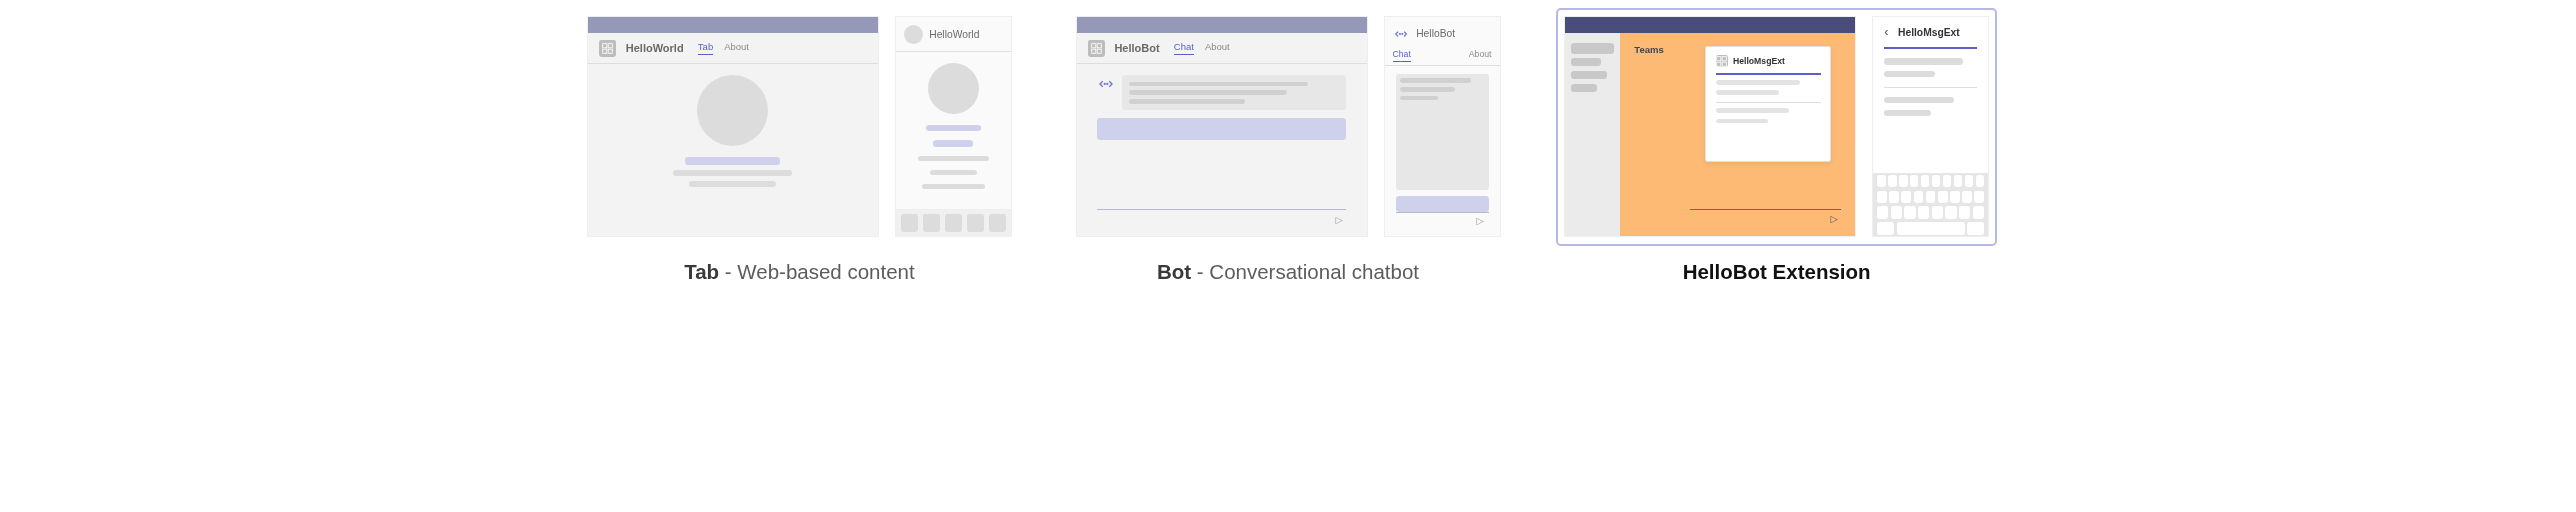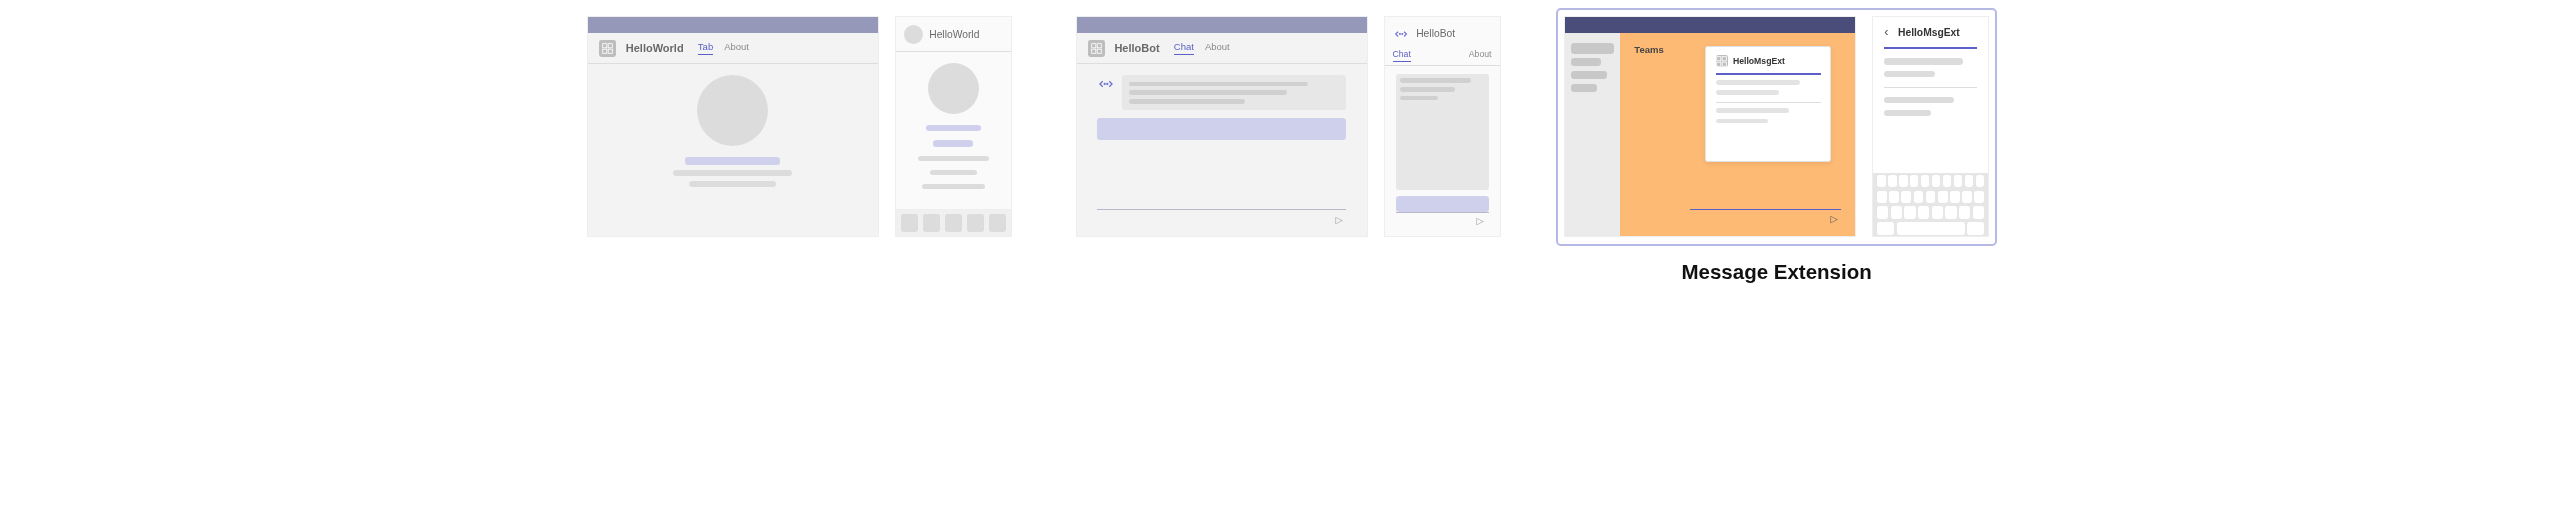--- a/index.html
+++ b/index.html
@@ -193,20 +193,23 @@
         <div class="bar" style="width:63px;height:4.7px"></div>
       </div>
       <div class="mob-appbar">
         <div class="sq"></div>
         <div class="sq"></div>
         <div class="sq"></div>
         <div class="sq"></div>
         <div class="sq"></div>
       </div>
     </div>
+  </div>
+  <div class="caption">
+    <b>Tab</b><span> - Web-based content</span>
   </div>
 </div>
 
 <div class="group">
   <div class="pair">
     <div class="desktop">
       <div class="desk-titlebar"></div>
       <div class="desk-header">
         <div class="app-icon">
           <svg viewBox="0 0 16 16" fill="none" stroke="#fff" stroke-width="1.2">
@@ -270,20 +273,23 @@
           <div class="line" style="width:45%"></div>
         </div>
         <div style="display:flex;justify-content:flex-end;margin-top:6.3px">
           <div class="chat-bubble user" style="width:40px;height:16px"></div>
         </div>
         <div class="mob-compose">
           <span class="send-icon">▷</span>
         </div>
       </div>
     </div>
+  </div>
+  <div class="caption">
+    <b>Bot</b><span> - Conversational chatbot</span>
   </div>
 </div>
 
 <div class="group">
   <div class="pair active">
     <div class="desktop desk-msgext" style="background:#fdba74">
       <div class="desk-titlebar" style="background:#4a4d7a"></div>
       <div class="sidebar">
         <div class="blk" style="width:100%;height:11px"></div>
         <div class="blk" style="width:70%"></div>
@@ -365,15 +371,15 @@
             <div class="key"></div>
         </div>
         <div class="kbrow">
           <div class="key"></div>
             <div class="key space"></div>
             <div class="key"></div>
         </div>
       </div>
     </div>
   </div>
-  <div class="caption active">Message Extension</div>
+  <div class="caption active">HelloBot Extension</div>
 </div>
 
 
 </body></html>

